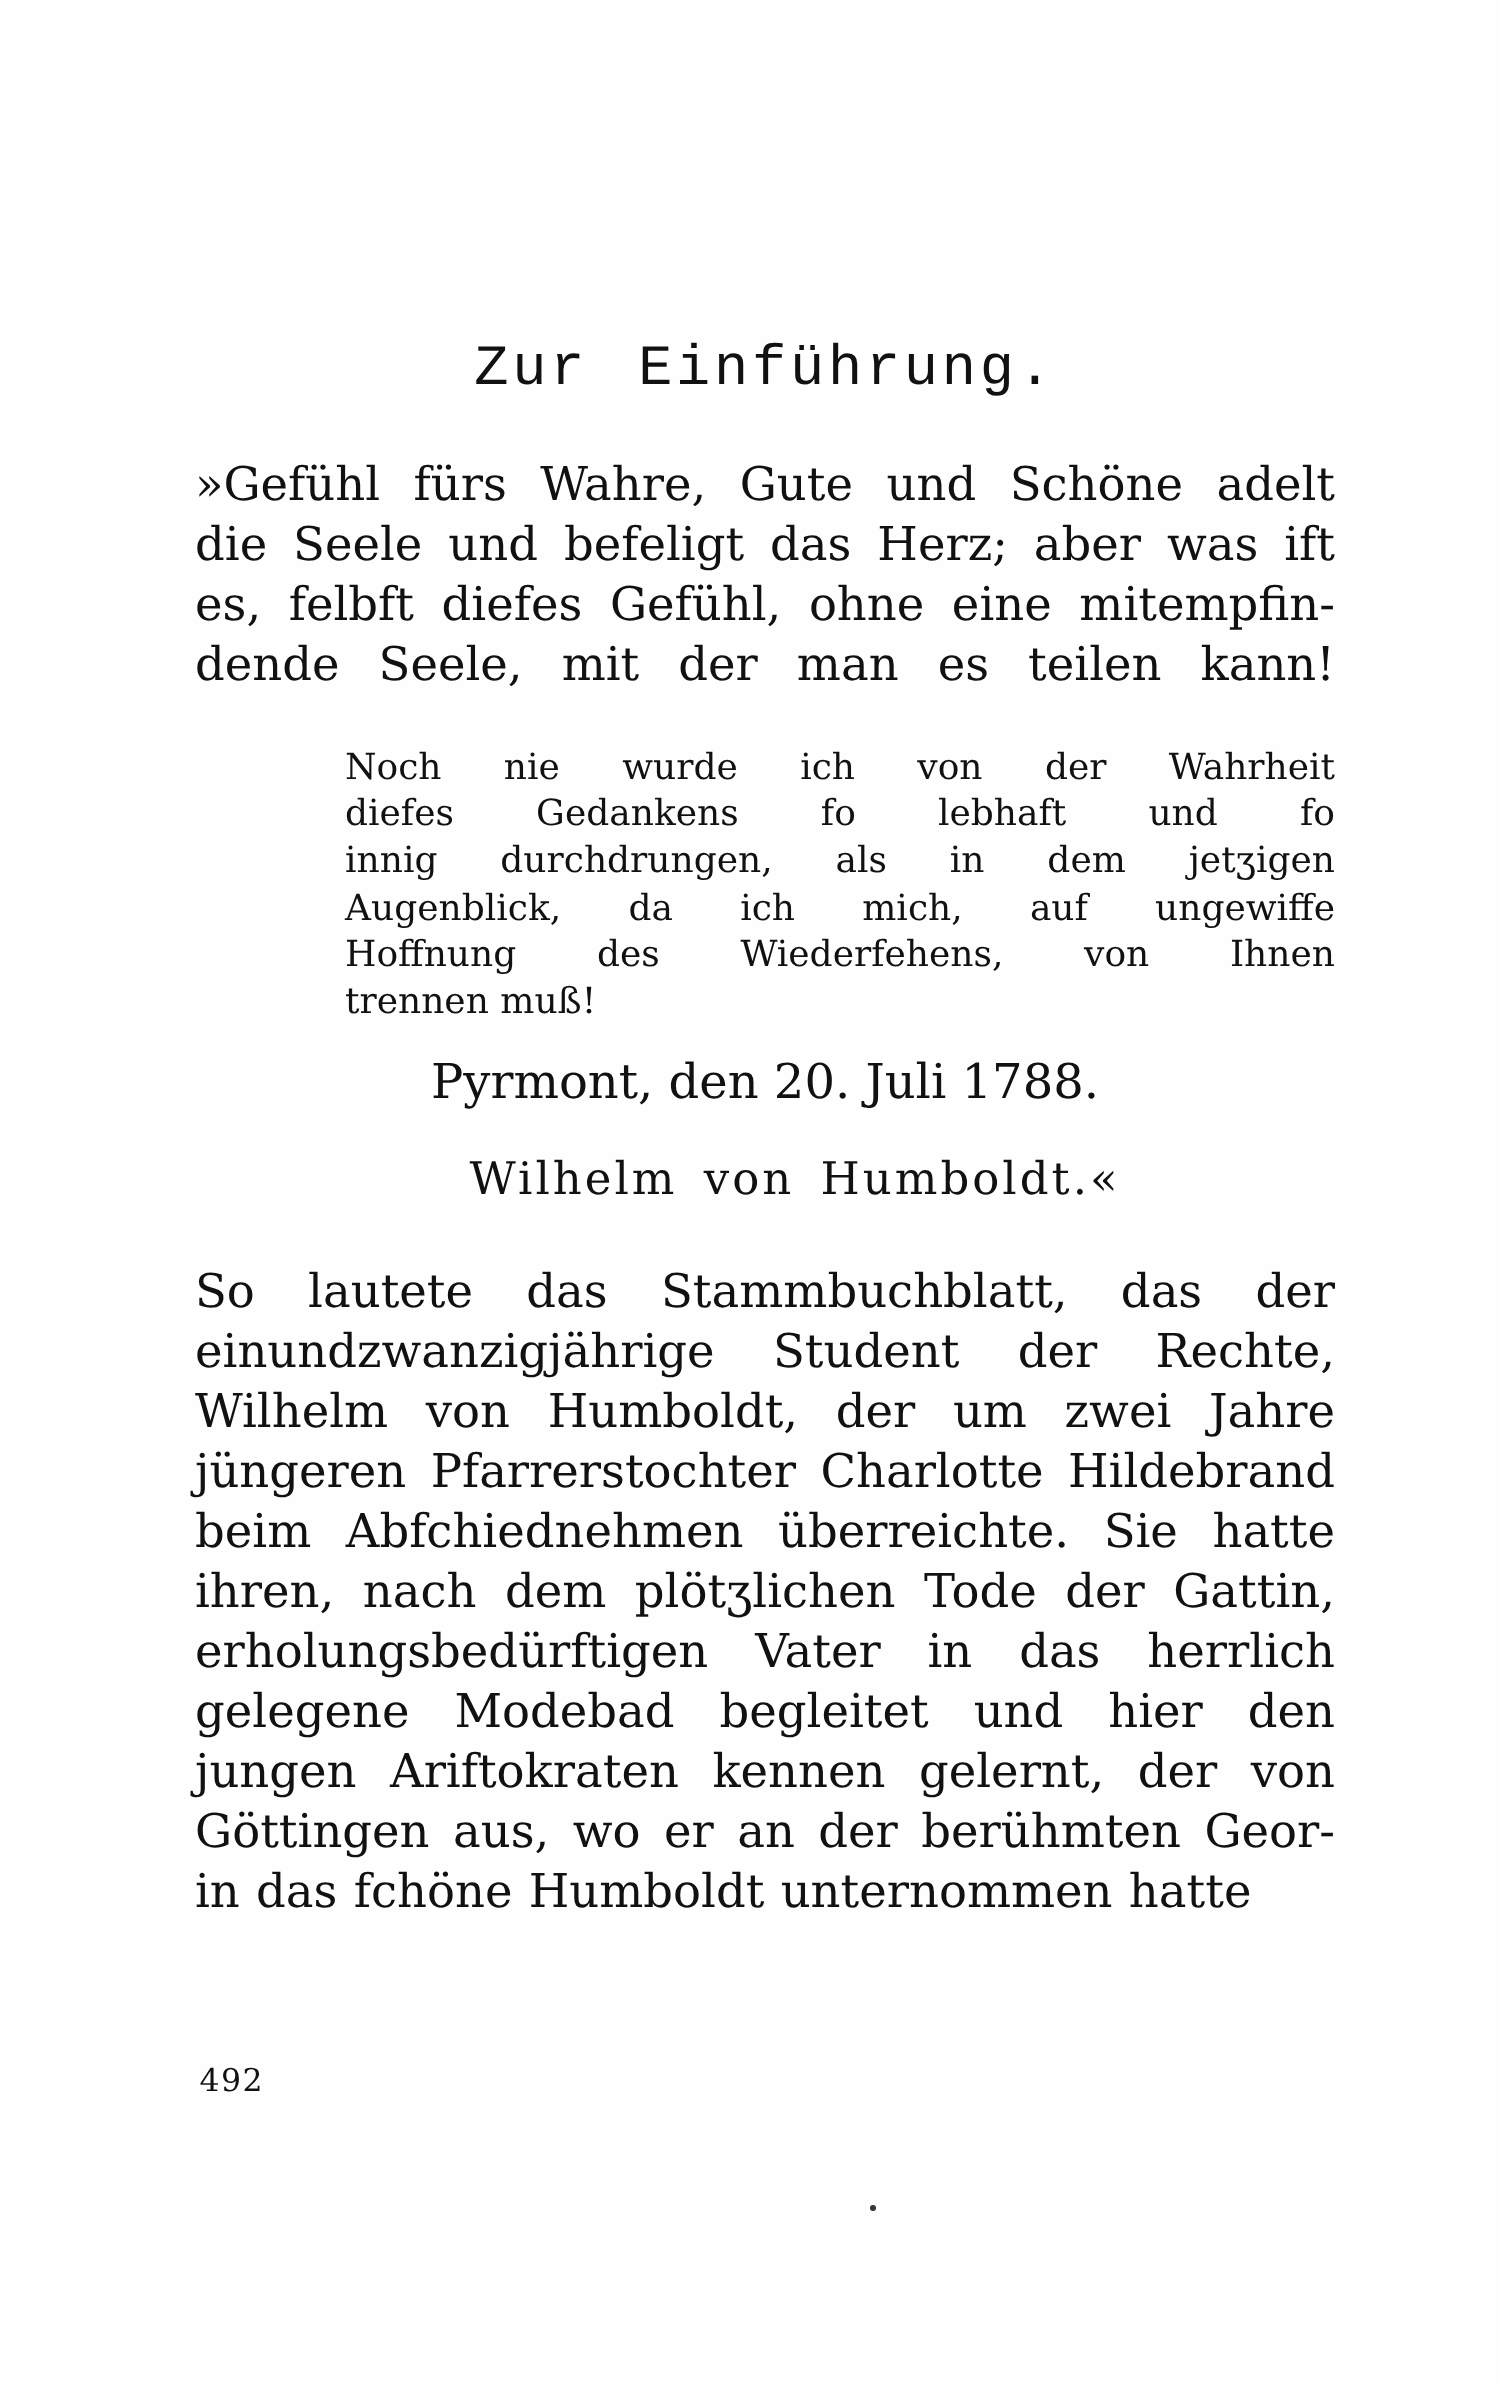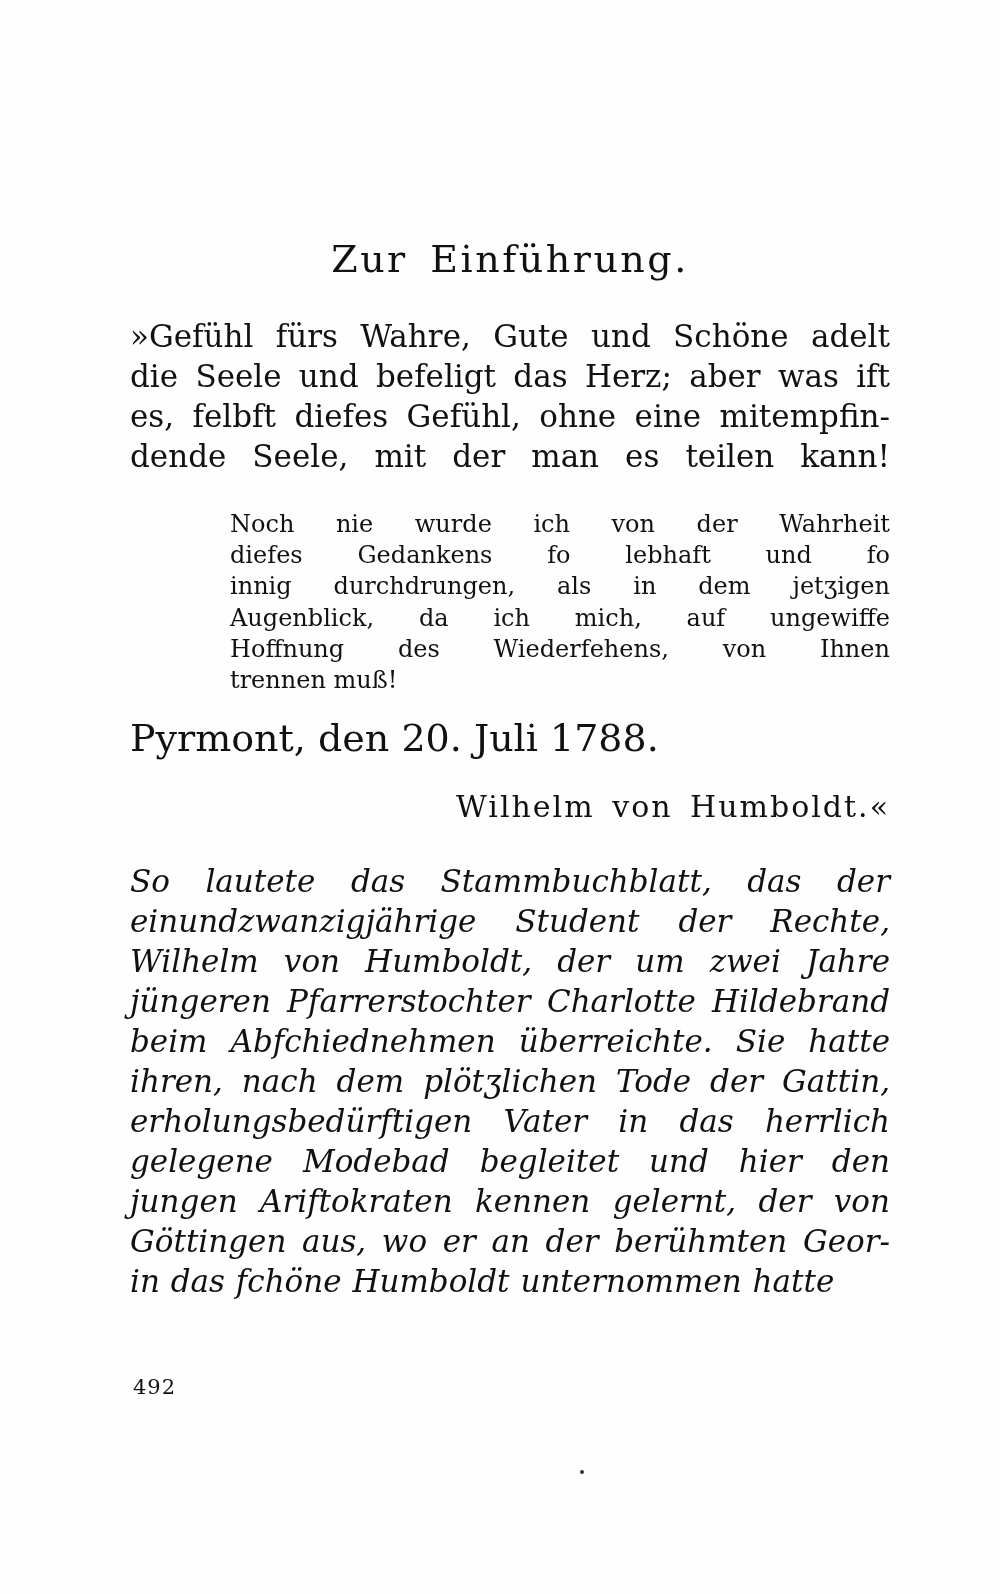--- a/index.html
+++ b/index.html
@@ -26,58 +26,59 @@
   .content {
     position: absolute;
     left: 130px;
     top: 225px;
     width: 760px;
   }
   .doc-title {
     font-size: 38px;
     letter-spacing: 2.5px;
     text-align: center;
-    margin: 12px 0 36px 0;
+    margin: 0 0 36px 0;
     font-weight: normal;
     word-spacing: 8px;
+    font-family: Liberation Mono, monospace;
   }
   .quote-open {
     font-size: 31px;
     line-height: 1.29;
     text-align: justify;
     margin: 0 0 32px 0;
     word-spacing: 1px;
   }
   .quote-inner {
     font-size: 24px;
     line-height: 1.3;
     text-align: justify;
     margin: 0 0 18px 0;
     padding-left: 100px;
   }
   .place-date {
-    font-size: 38px;
+    font-size: 32px;
     margin: 0 0 26px 0;
     line-height: 1.3;
+    text-align: center;
   }
   .signature {
     font-size: 30px;
     letter-spacing: 2px;
-    text-align: right;
+    text-align: center;
     margin: 0 0 38px 0;
     padding-left: 40px;
     word-spacing: 6px;
   }
   .body-text {
     font-size: 31px;
     line-height: 1.29;
     text-align: justify;
     margin: 0;
     word-spacing: 1px;
-    font-style: italic;
   }
   .justify-line {
     display: block;
     text-align: justify;
     text-align-last: justify;
     white-space: nowrap;
   }
   .justify-line.last {
     text-align-last: left;
   }

